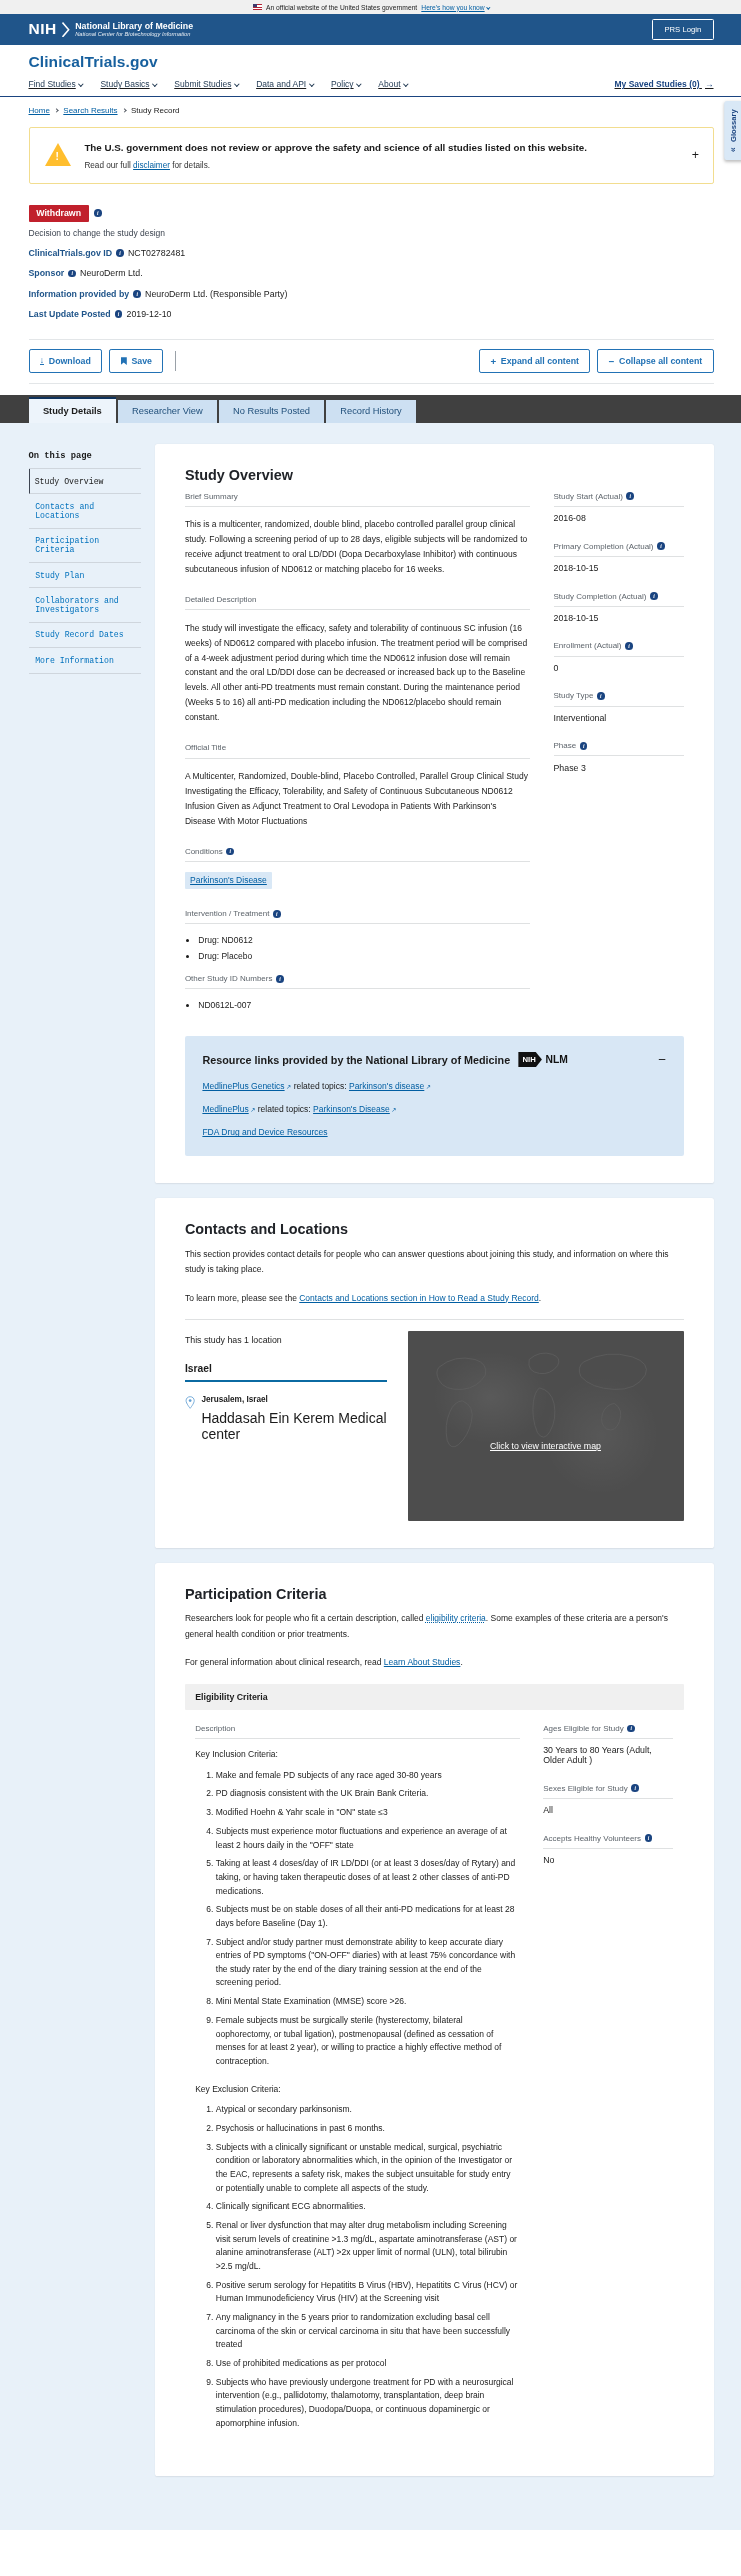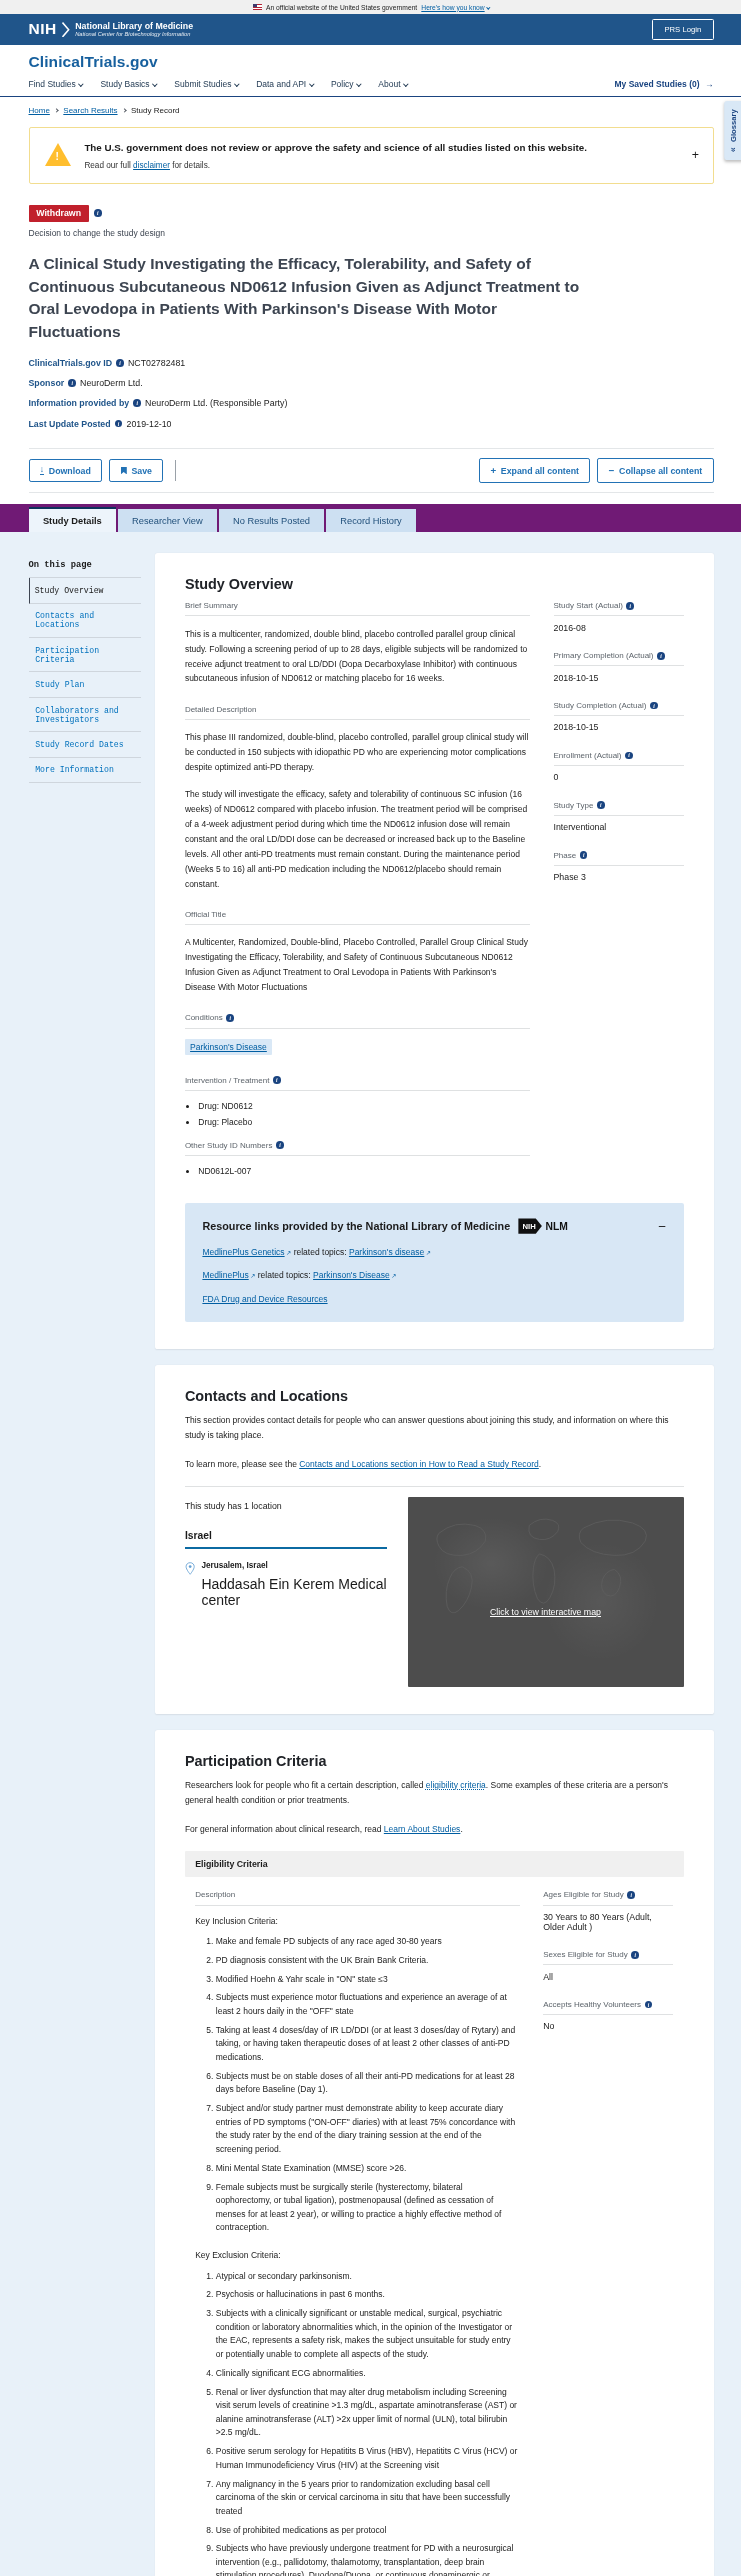--- a/index.html
+++ b/index.html
@@ -30,21 +30,21 @@
   .nih-chev { width:8.2px; height:15.5px; }
   .org-name { font-size:8.8px; font-weight:700; }
   .org-sub { font-size:5.7px; font-style:italic; opacity:.9; }
   .prs-btn { background:transparent; border:0.5px solid #fff; color:#fff; font-size:7.7px;
     padding:4.6px 11.3px; border-radius:1.5px; font-family:inherit; cursor:pointer; }
 
   
   .logo-row { padding:8.2px 0 3.1px; }
   .ct-logo { font-size:15.5px; font-weight:800; color:#17609e; letter-spacing:0.1px; }
   .nav-row { border-bottom:1px solid #1a4480; }
-  .nav-flex { display:flex; align-items:flex-end; justify-content:space-between; padding:5.2px 0 7.2px; }
+  .nav-flex { display:flex; align-items:flex-end; justify-content:space-between; padding:5.2px 0 7.2px;text-decoration:underline; }
   .nav-items { display:flex; gap:17.5px; }
   .nav-item { color:#233b54; font-size:8.5px; display:inline-flex; align-items:center; }
   .chev { display:inline-block; width:3.6px; height:3.6px; border-right:1px solid currentColor;
     border-bottom:1px solid currentColor; transform:rotate(45deg); margin-left:3.6px; vertical-align:1px; }
   .chev-sm { width:2.6px; height:2.6px; margin-left:2.1px; }
   .saved-link { color:#1a4480; font-weight:700; font-size:8.5px; }
   .arrow-r { margin-left:3.1px; }
 
   
   .breadcrumb { padding:8.2px 0 5.2px; font-size:8px; display:flex; align-items:center; gap:5.2px; }
@@ -94,21 +94,21 @@
     background:#fff; font-weight:700; font-size:8.8px; padding:5.7px 10.3px; border-radius:2.1px; font-family:inherit; cursor:pointer; }
   .dl-ic { display:inline-block; border-bottom:1.3px solid currentColor; line-height:.8; padding-bottom:0.5px; font-weight:700; }
   .dl-ic::after { content:"↓"; }
   .bm-ic { display:inline-block; width:6.2px; height:7.7px; background:currentColor;
     clip-path:polygon(0 0,100% 0,100% 100%,50% 68%,0 100%); }
   .v-divider { width:0.5px; height:20.6px; background:#9aa1a8; margin-left:4.1px; }
   .plus-ic::after { content:"+"; font-size:9.8px; }
   .minus-ic::after { content:"−"; font-size:9.8px; }
 
   
-  .tabs-bar { background:#701a75; margin-top:11.3px; }
+  .tabs-bar { background:#404040; margin-top:11.3px; }
   .tabs { display:flex; align-items:flex-end; height:28px; }
   .tab { background:#cde0f2; color:#1f4e79; font-size:9.3px; padding:6.7px 14.4px; margin-right:1.5px; cursor:pointer; }
   .tab.active { background:#edf4fb; color:#1b1b1b; font-weight:700; border-top:2.6px solid #10335c; padding-top:7.2px; }
 
   
   .content-bg { background:#e8f1f9; padding:20.6px 0 39px; }
   .layout { display:flex; gap:14.4px; align-items:flex-start; }
   .sidebar { width:112px; flex:0 0 auto; padding-top:7.2px;font-family:Liberation Mono, monospace; }
   .side-title { font-size:8.8px; font-weight:700; padding-bottom:7.2px; border-bottom:0.5px solid #cfd6dd; }
   .side-item { display:block; padding:7.7px 0 7.7px 6.7px; border-bottom:0.5px solid #cfd6dd; font-size:8.2px; color:#0071bc; }
@@ -261,21 +261,20 @@
       </div>
       <span class="alert-plus"></span>
     </div>
 
     <div class="hero">
       <div class="status-row">
         <span class="badge-withdrawn">Withdrawn</span>
         <span class="ii"></span>
       </div>
       <div class="status-reason">Decision to change the study design</div>
-      <h1 class="study-title">A Clinical Study Investigating the Efficacy, Tolerability, and Safety of Continuous Subcutaneous ND0612 Infusion Given as Adjunct Treatment to Oral Levodopa in Patients With Parkinson's Disease With Motor Fluctuations</h1>
 
       <div class="meta-row">
         <span class="meta-label">ClinicalTrials.gov ID</span>
         <span class="ii"></span>
         <span class="meta-value">NCT02782481</span>
       </div>
       <div class="meta-row">
         <span class="meta-label">Sponsor</span>
         <span class="ii"></span>
         <span class="meta-value">NeuroDerm Ltd.</span>
@@ -347,21 +346,20 @@
         <section class="card">
           <h2>Study Overview</h2>
           <div class="two-col">
             <div class="left-col">
               <div class="flabel">Brief Summary</div>
               <hr class="flr">
               <p class="ptext">This is a multicenter, randomized, double blind, placebo controlled parallel group clinical study. Following a screening period of up to 28 days, eligible subjects will be randomized to receive adjunct treatment to oral LD/DDI (Dopa Decarboxylase Inhibitor) with continuous subcutaneous infusion of ND0612 or matching placebo for 16 weeks.</p>
 
               <div class="flabel" style="margin-top:18.5px">Detailed Description</div>
               <hr class="flr">
-              <p class="ptext">This phase III randomized, double-blind, placebo controlled, parallel group clinical study will be conducted in 150 subjects with idiopathic PD who are experiencing motor complications despite optimized anti-PD therapy.</p>
               <p class="ptext">The study will investigate the efficacy, safety and tolerability of continuous SC infusion (16 weeks) of ND0612 compared with placebo infusion. The treatment period will be comprised of a 4-week adjustment period during which time the ND0612 infusion dose will remain constant and the oral LD/DDI dose can be decreased or increased back up to the Baseline levels. All other anti-PD treatments must remain constant. During the maintenance period (Weeks 5 to 16) all anti-PD medication including the ND0612/placebo should remain constant.</p>
 
               <div class="flabel" style="margin-top:18.5px">Official Title</div>
               <hr class="flr">
               <p class="ptext">A Multicenter, Randomized, Double-blind, Placebo Controlled, Parallel Group Clinical Study Investigating the Efficacy, Tolerability, and Safety of Continuous Subcutaneous ND0612 Infusion Given as Adjunct Treatment to Oral Levodopa in Patients With Parkinson's Disease With Motor Fluctuations</p>
 
               <div class="flabel" style="margin-top:18.5px">
                   <span>Conditions</span>
                   <span class="ii"></span>
                 </div>

